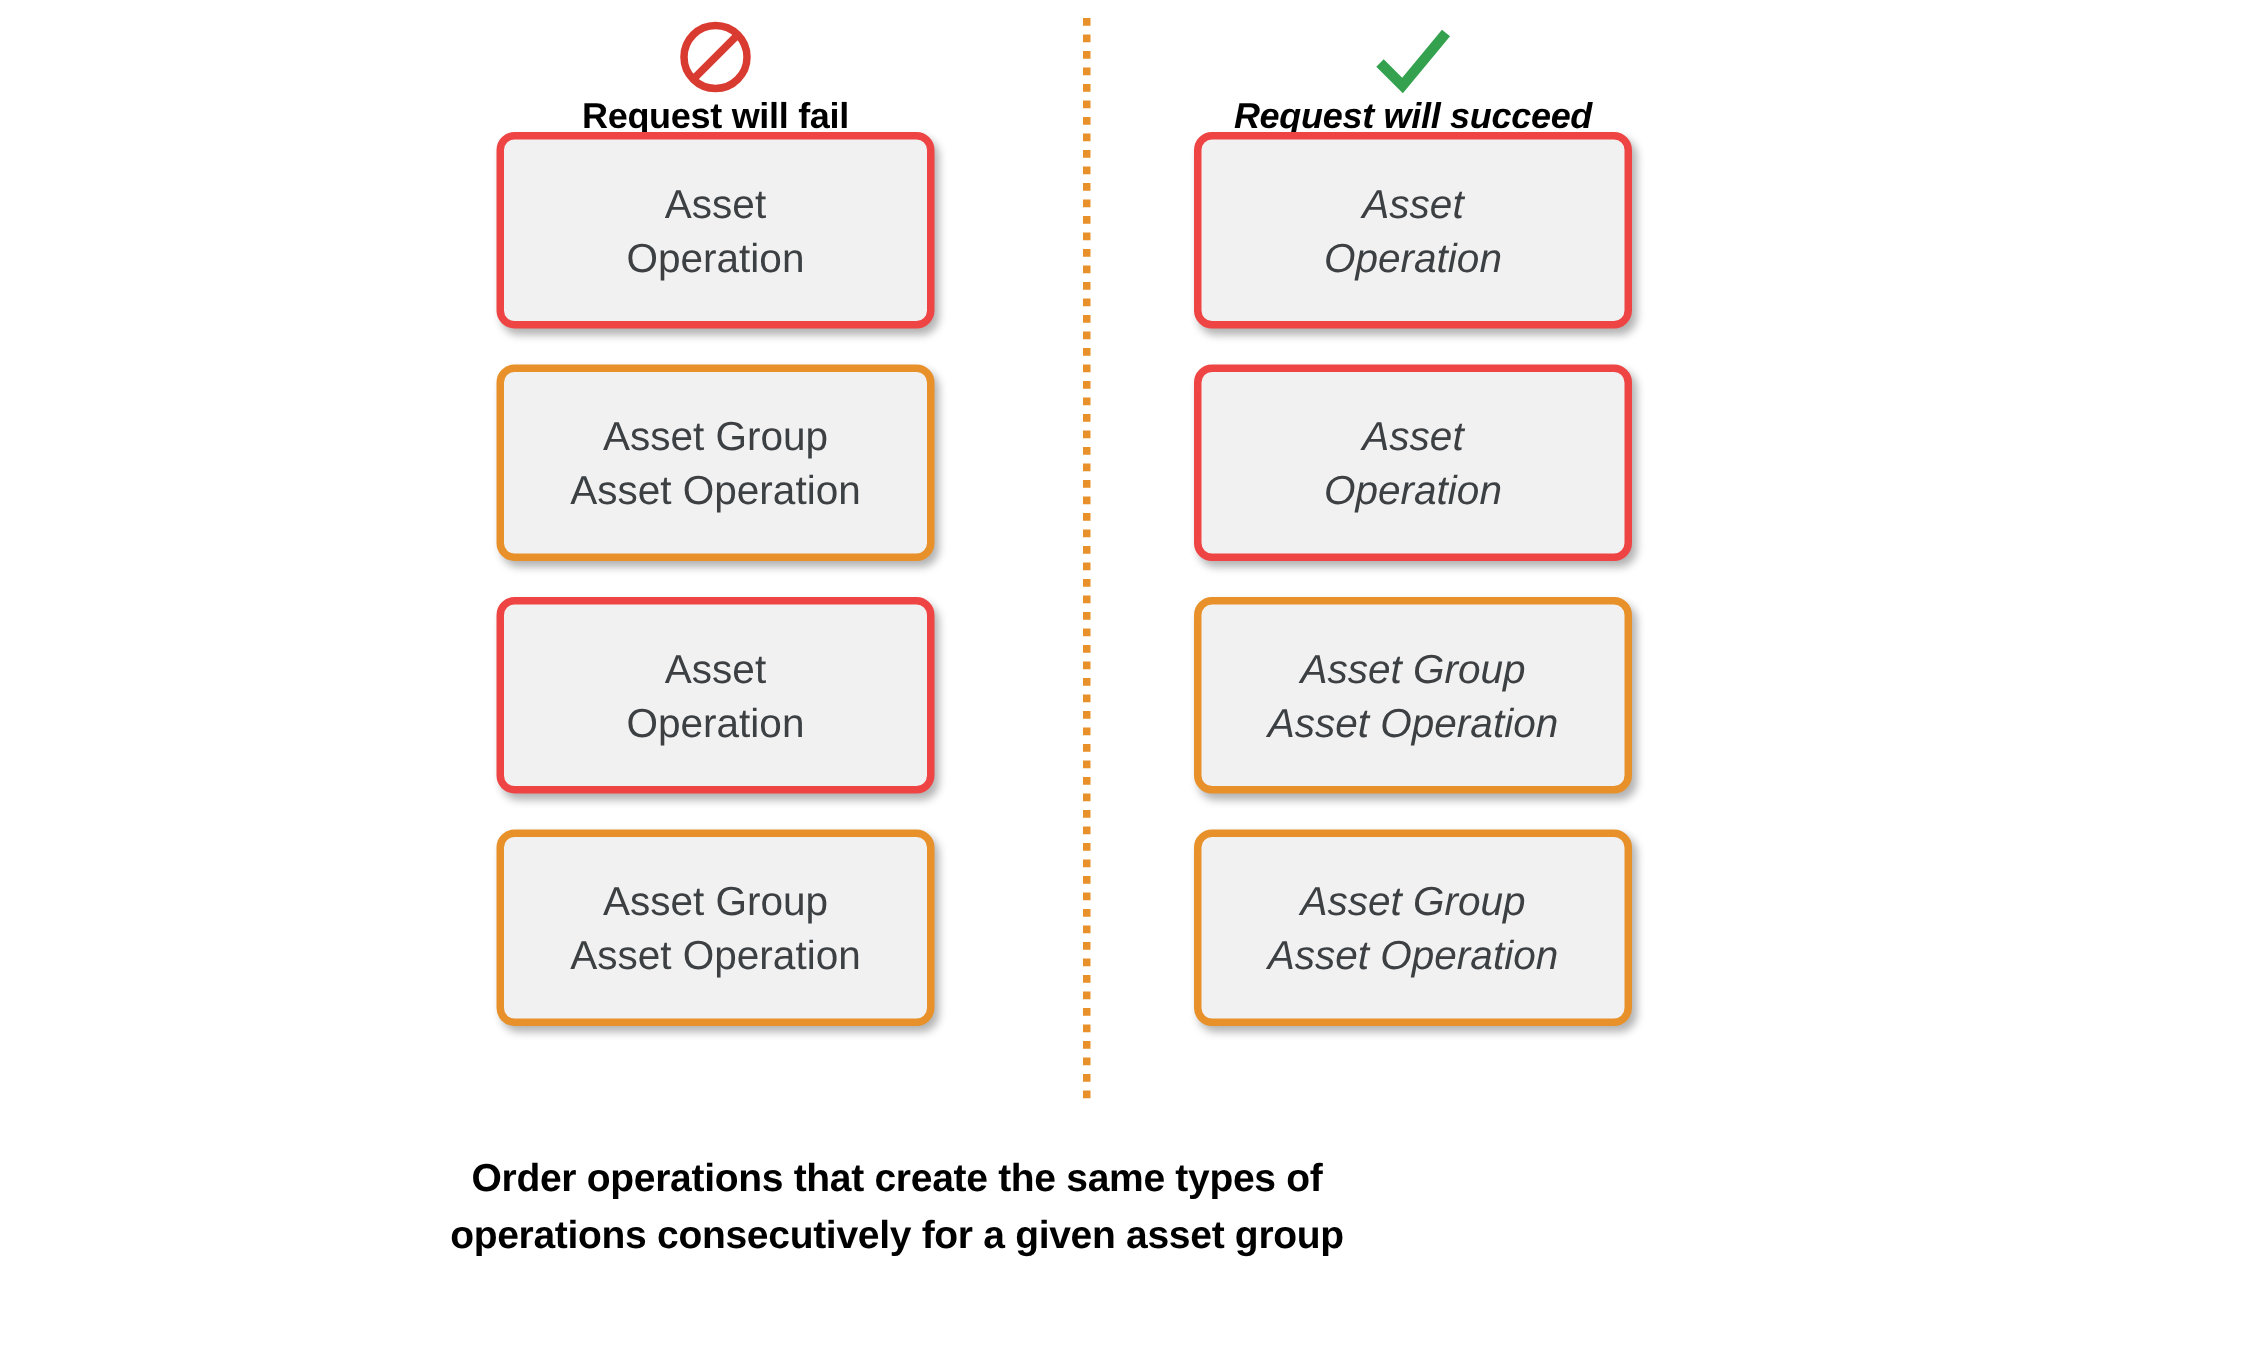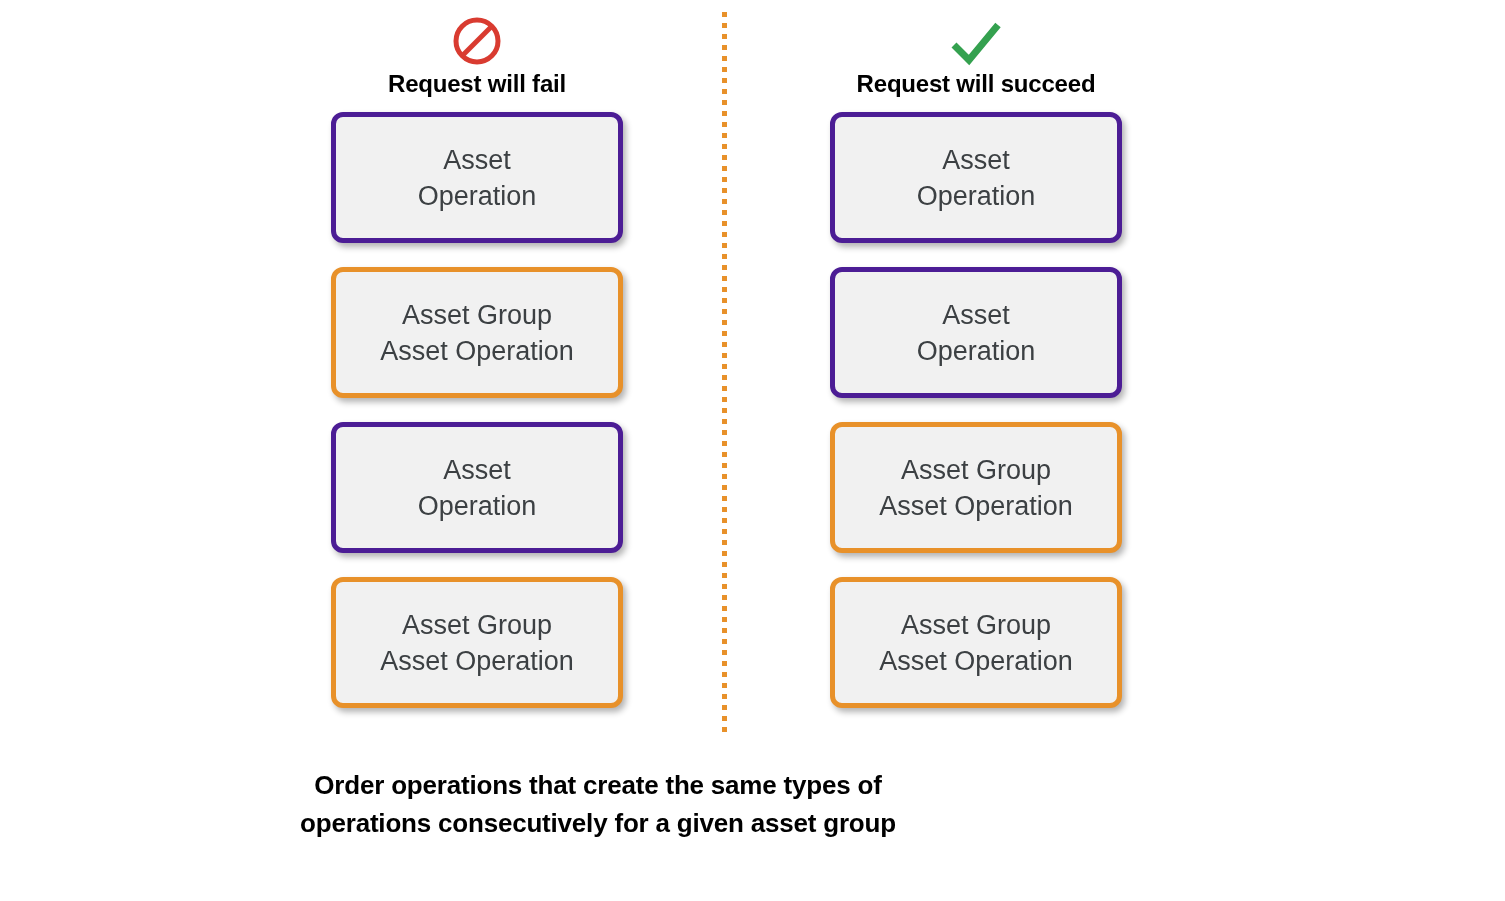--- a/index.html
+++ b/index.html
@@ -37,25 +37,25 @@
     background-repeat: repeat-y;
   }
 
   
   .column {
     position: absolute;
     top: 0;
     width: 300px;
   }
   .column.fail    { left: 327px; }
-  .column.succeed { left: 826px; }
+  .column.succeed { left: 792px; font-style: italic; }
 
   .col-head {
     position: relative;
-    height: 112px;
+    height: 88px;
     display: flex;
     flex-direction: column;
     align-items: center;
     justify-content: flex-start;
   }
 
   .status-icon {
     height: 58px;
     display: flex;
     align-items: center;
@@ -76,21 +76,21 @@
   
   .cards { position: relative; }
 
   .card {
     position: relative;
     width: 292px;
     height: 131px;
     margin: 0 auto 24px auto;
     background: #F1F1F1;
     border-radius: 12px;
-    border: 5px solid #4c1d95;
+    border: 5px solid #ef4444;
     display: flex;
     flex-direction: column;
     align-items: center;
     justify-content: center;
     box-shadow: 3px 4px 6px rgba(0, 0, 0, 0.30);
   }
   .card.orange { border-color: #E8912A; }
 
   .card-line {
     font-size: 27px;

